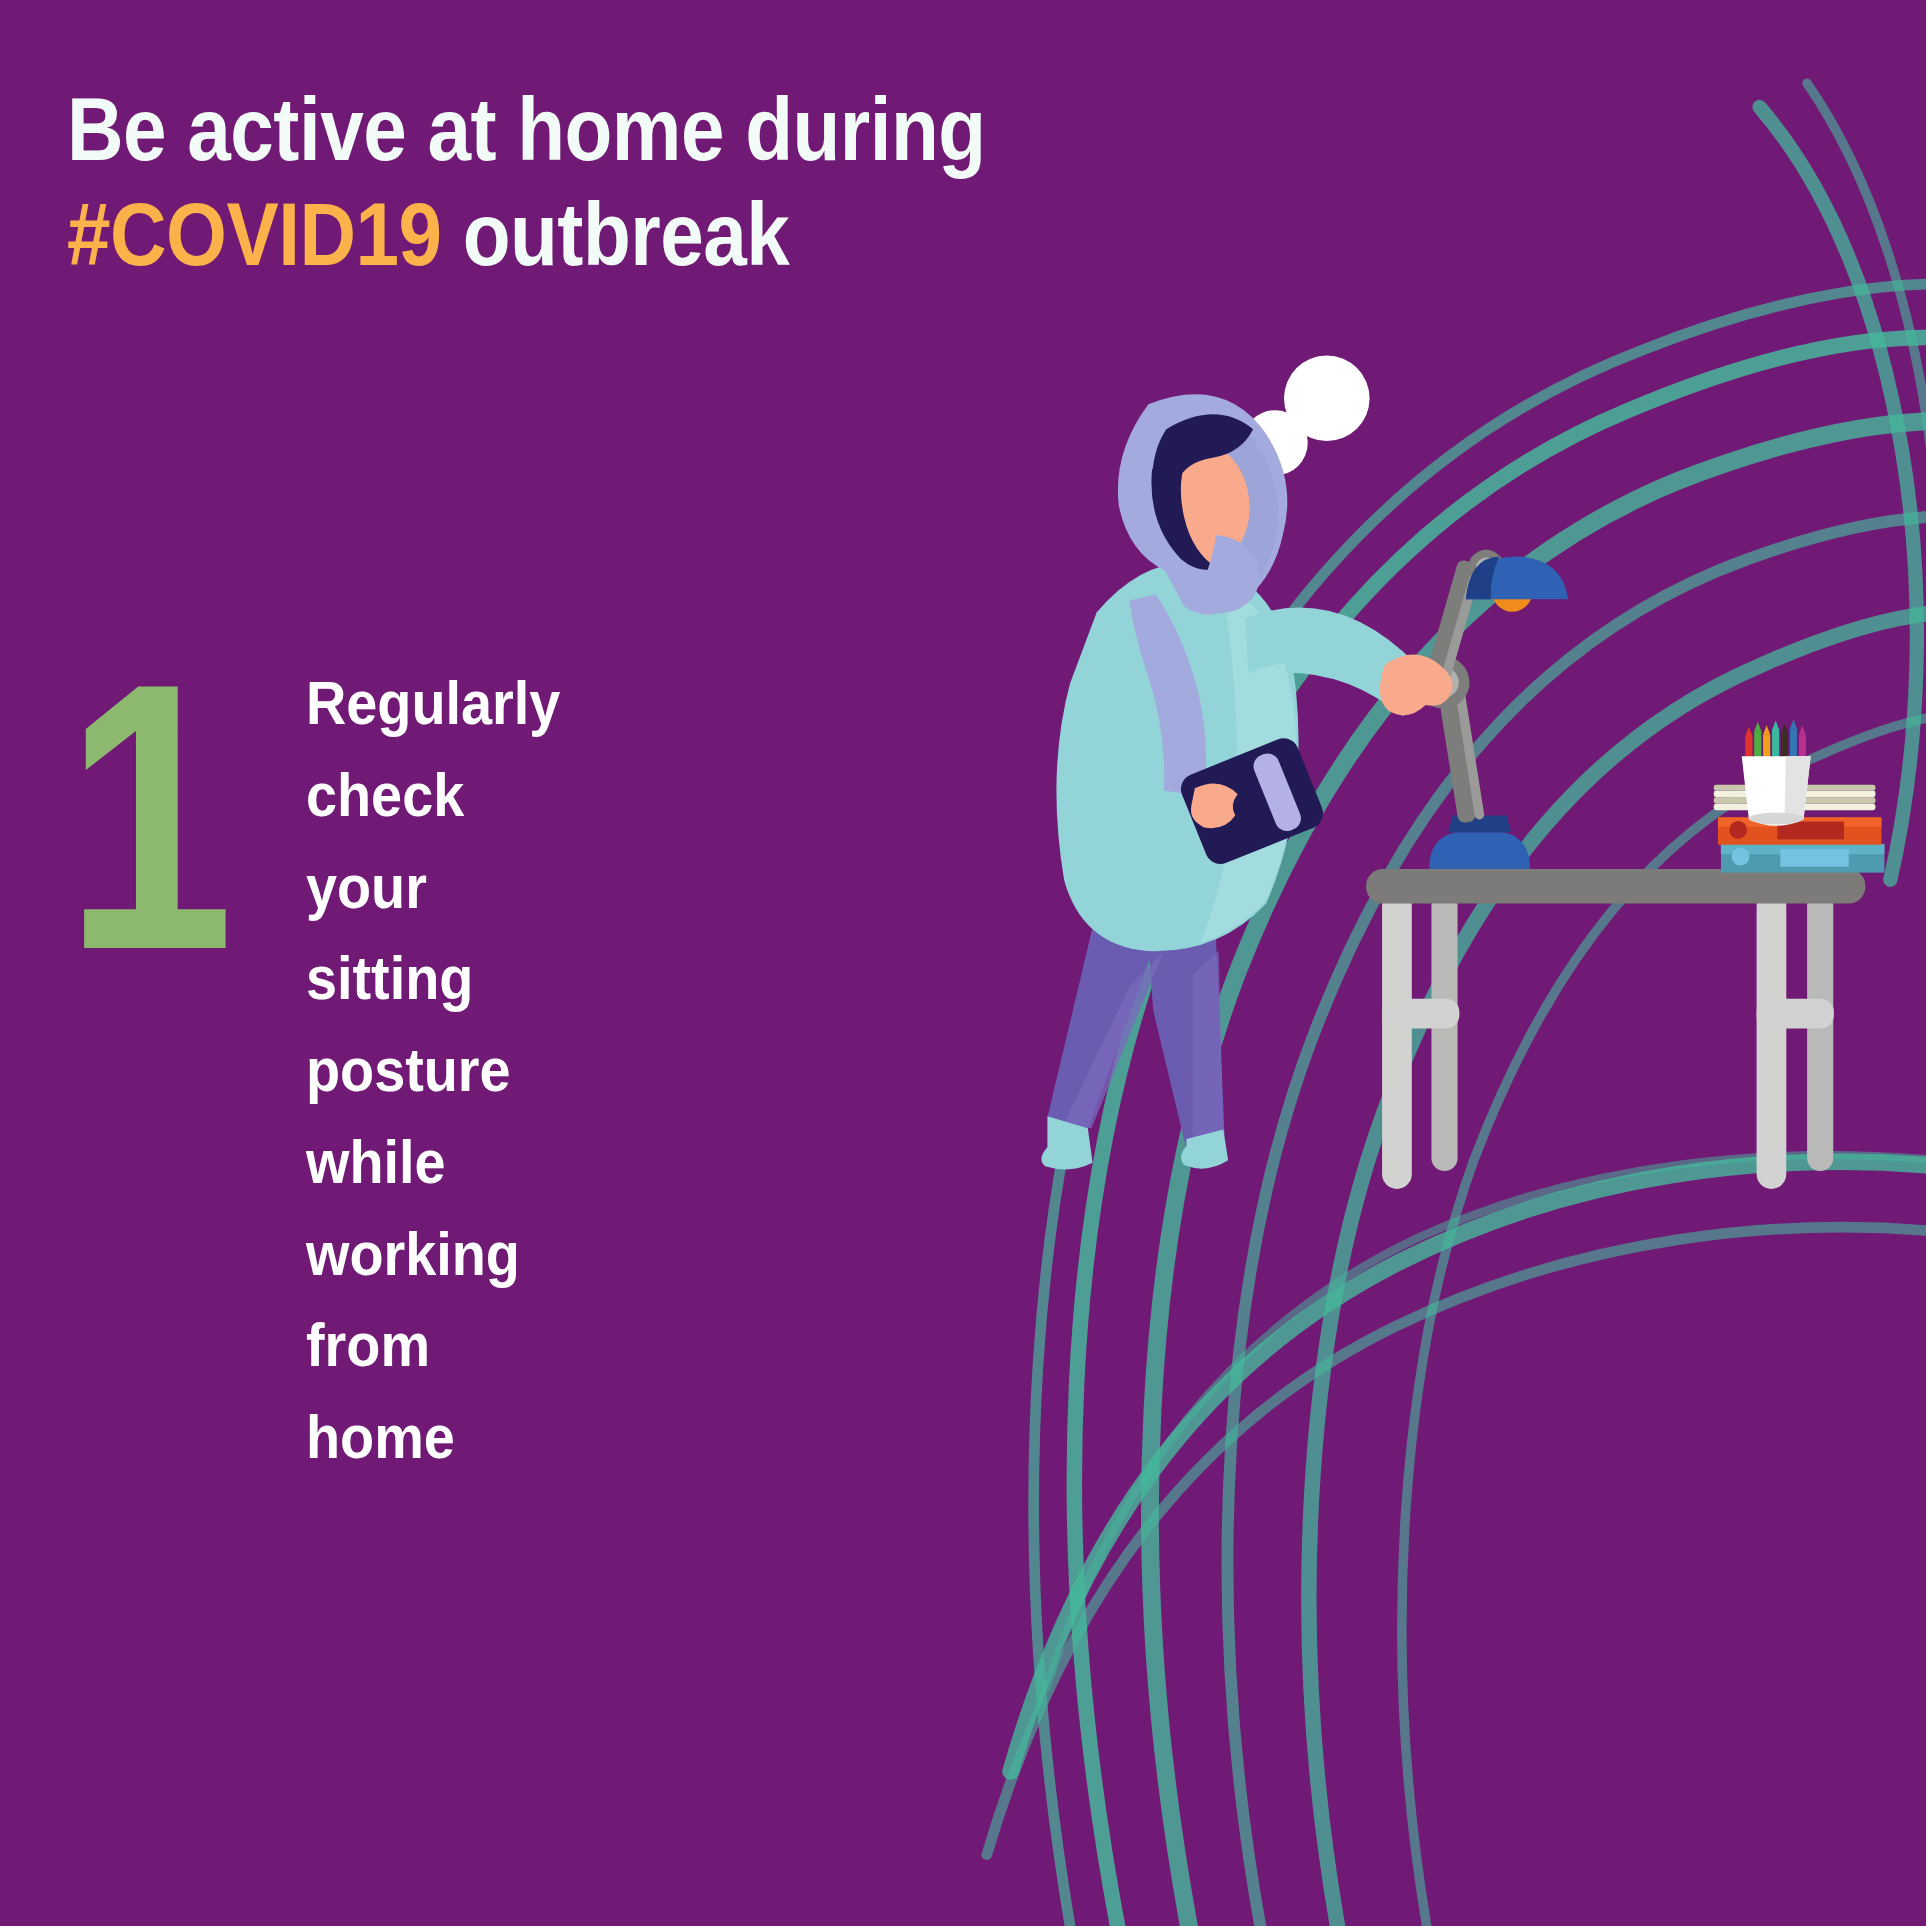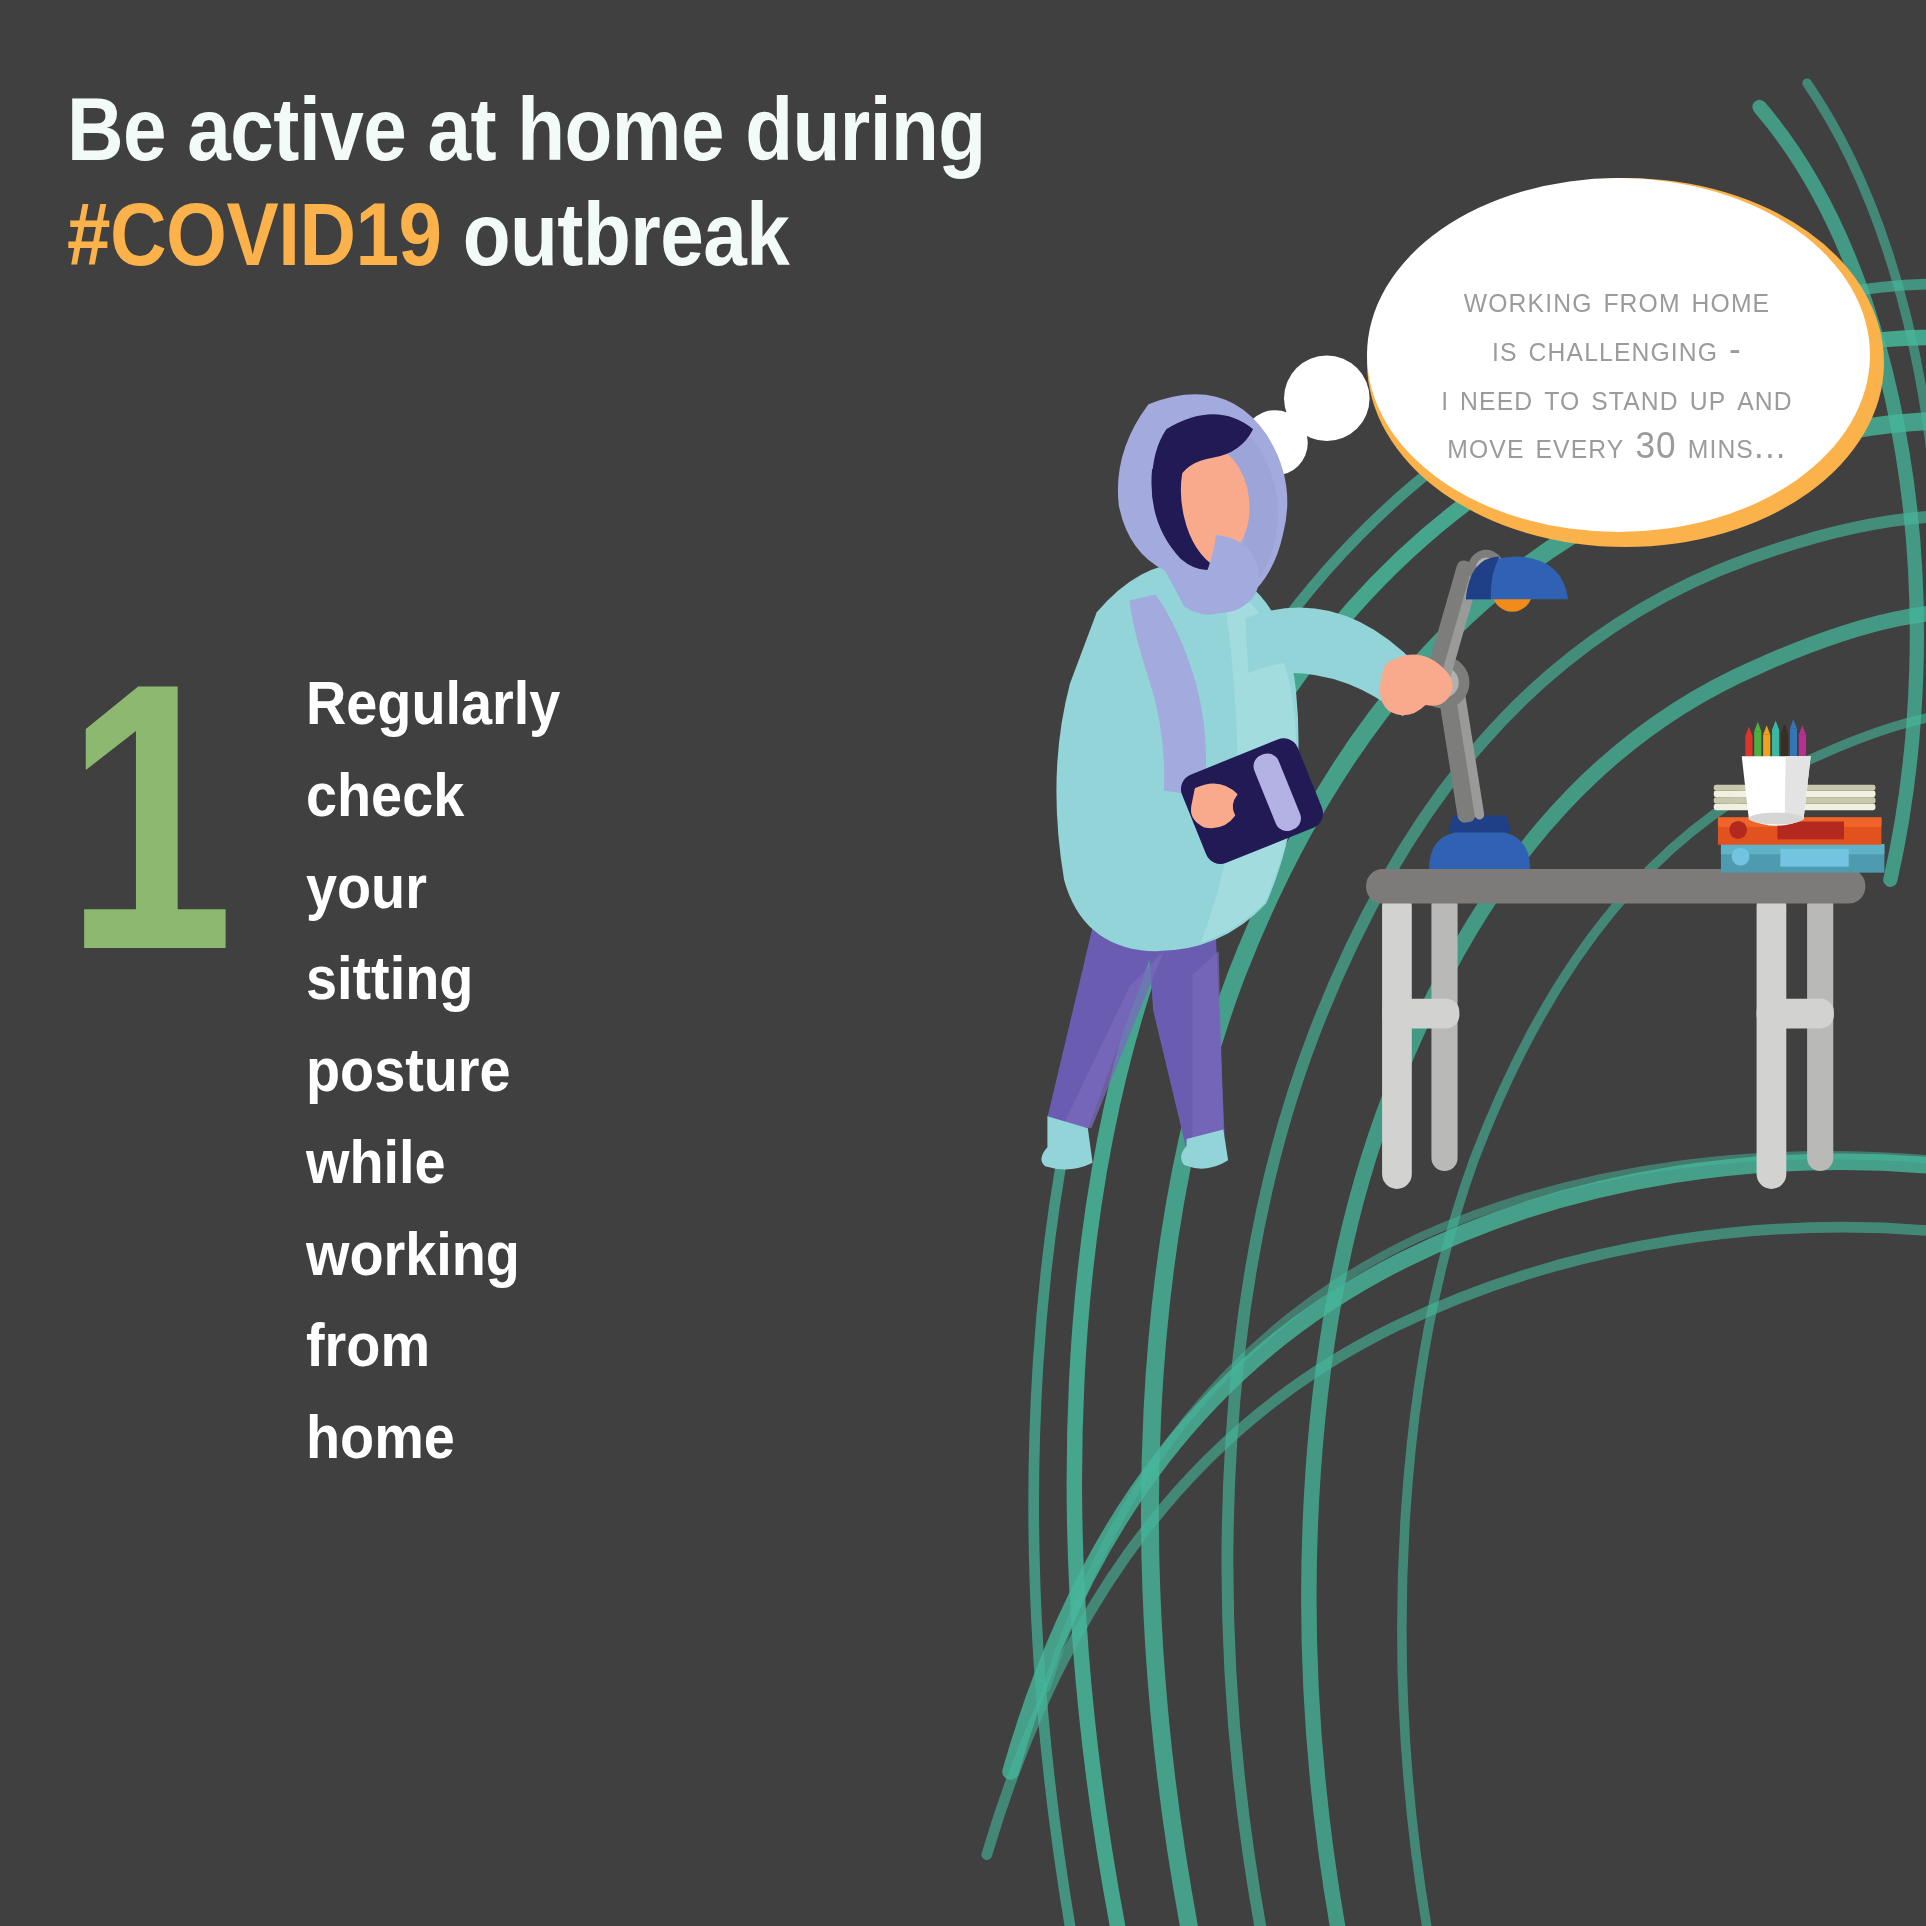--- a/index.html
+++ b/index.html
@@ -1,20 +1,20 @@
 <!DOCTYPE html>
 <html style="font-size:9.5px"><head>
 <meta charset="utf-8">
 <style>
   html,body{margin:0;padding:0;background:#1aa37f;}
   *{box-sizing:border-box;}
   #poster{
     position:relative;
     width:1926px;height:1926px;
-    background:#404040;
+    background:#701a75;
     overflow:hidden;
     font-family:"Liberation Sans", sans-serif;
   }
   .layer{position:absolute;inset:0;}
   svg.layer{display:block;}
 
   
   .headline{
     position:absolute;left:67px;top:77px;width:1248px;
     font-family:"Liberation Sans Narrow","Liberation Sans",sans-serif;
@@ -250,28 +250,20 @@
       <g transform="rotate(-22 2105 1345)">
         <rect x="2000" y="1268" width="210" height="160" rx="26" fill="#211a55"></rect>
         <rect x="2128" y="1282" width="44" height="136" rx="20" fill="#b4b2e4"></rect>
       </g>
 
       <path d="M2010 1326 Q2052 1306 2082 1336 Q2068 1354 2078 1372 Q2060 1398 2026 1392
                Q2000 1380 2004 1356 Z" fill="#f9a98c"></path>
     </g>
   </svg>
 
-  <div id="bubble">
-    <div class="ring"></div>
-    <div class="body"></div>
-    <div class="txt">Working from home
-is challenging -
-I need to stand up and
-move every 30 mins...</div>
-  </div>
 
   <div class="tip" id="tip1">
     <span class="num">1</span>
     <span class="body">Regularly check
 your sitting posture
 while working from home</span>
   </div>
 
   <div class="tip" id="tip2">
     

